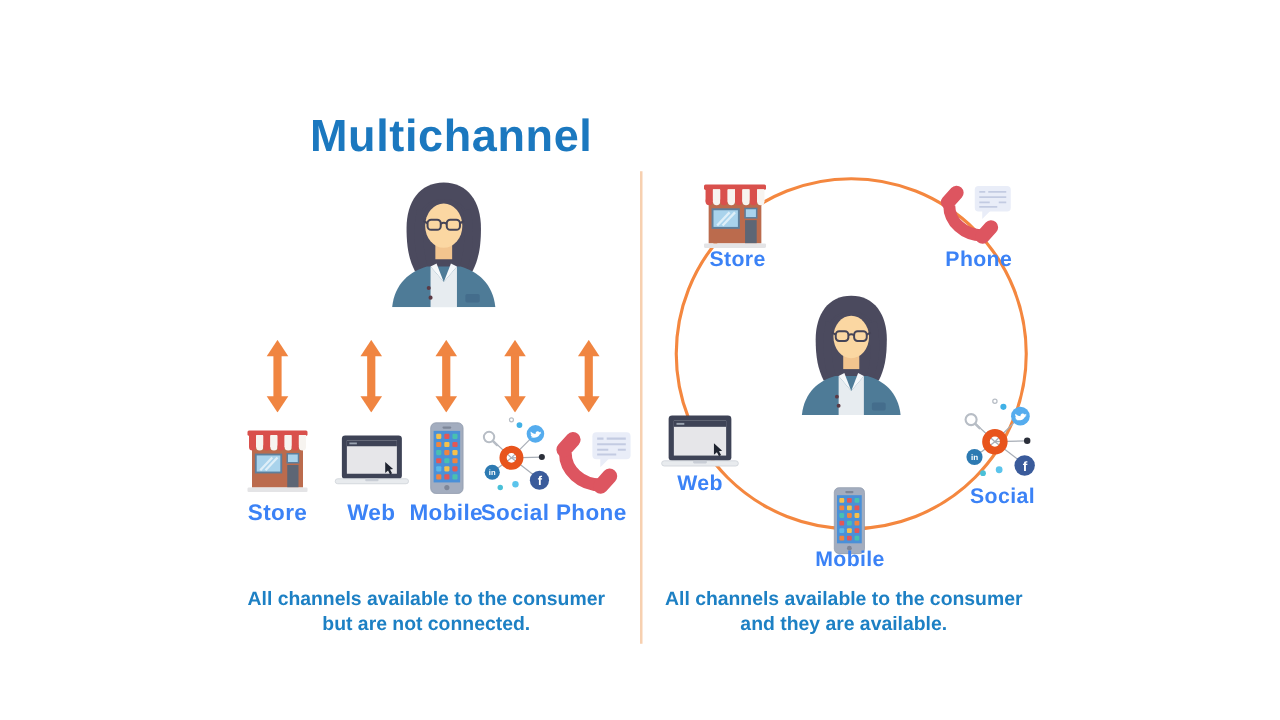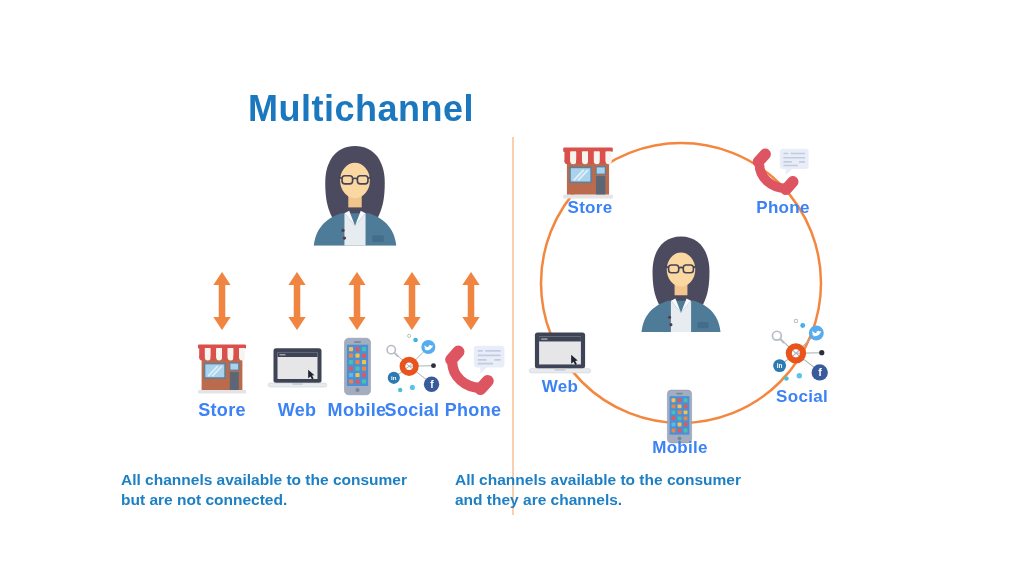--- a/index.html
+++ b/index.html
@@ -10,21 +10,21 @@
   .panel-title{
     position:absolute;transform:translateX(-50%);
     font-size:36px;font-weight:bold;color:#1b78bf;letter-spacing:.5px;white-space:nowrap;
   }
   .channel-label{
     position:absolute;transform:translateX(-50%);
     font-size:18px;font-weight:bold;color:#3b82f6;letter-spacing:.3px;white-space:nowrap;
   }
   .channel-label.sm{font-size:17px;}
   .caption{
-    position:absolute;transform:translateX(-50%);width:440px;
+    position:absolute;transform:translateX(-50%);width:440px;text-align:center;
     font-size:15.5px;line-height:19.5px;font-weight:bold;color:#1d80c4;
   }
   .caption span{display:block;}
   .divider{
     position:absolute;left:512px;top:137px;width:2px;height:378px;background:#f7d0b0;
   }
   svg.icon{position:absolute;display:block;}
 </style>
 </head>
 <body>
@@ -249,16 +249,16 @@
     </svg>
 
   <div class="channel-label sm" style="left:590px;top:198px;">Store</div>
   <div class="channel-label sm" style="left:783px;top:198px;">Phone</div>
   <div class="channel-label sm" style="left:560px;top:377px;">Web</div>
   <div class="channel-label sm" style="left:802px;top:387px;">Social</div>
   <div class="channel-label sm" style="left:680px;top:438px;">Mobile</div>
 
   <div class="caption" style="left:675px;top:470px;">
     <span>All channels available to the consumer</span>
-    <span>and they are channels.</span>
+    <span>and they are available.</span>
   </div>
 
 </div>
 
 </body></html>

